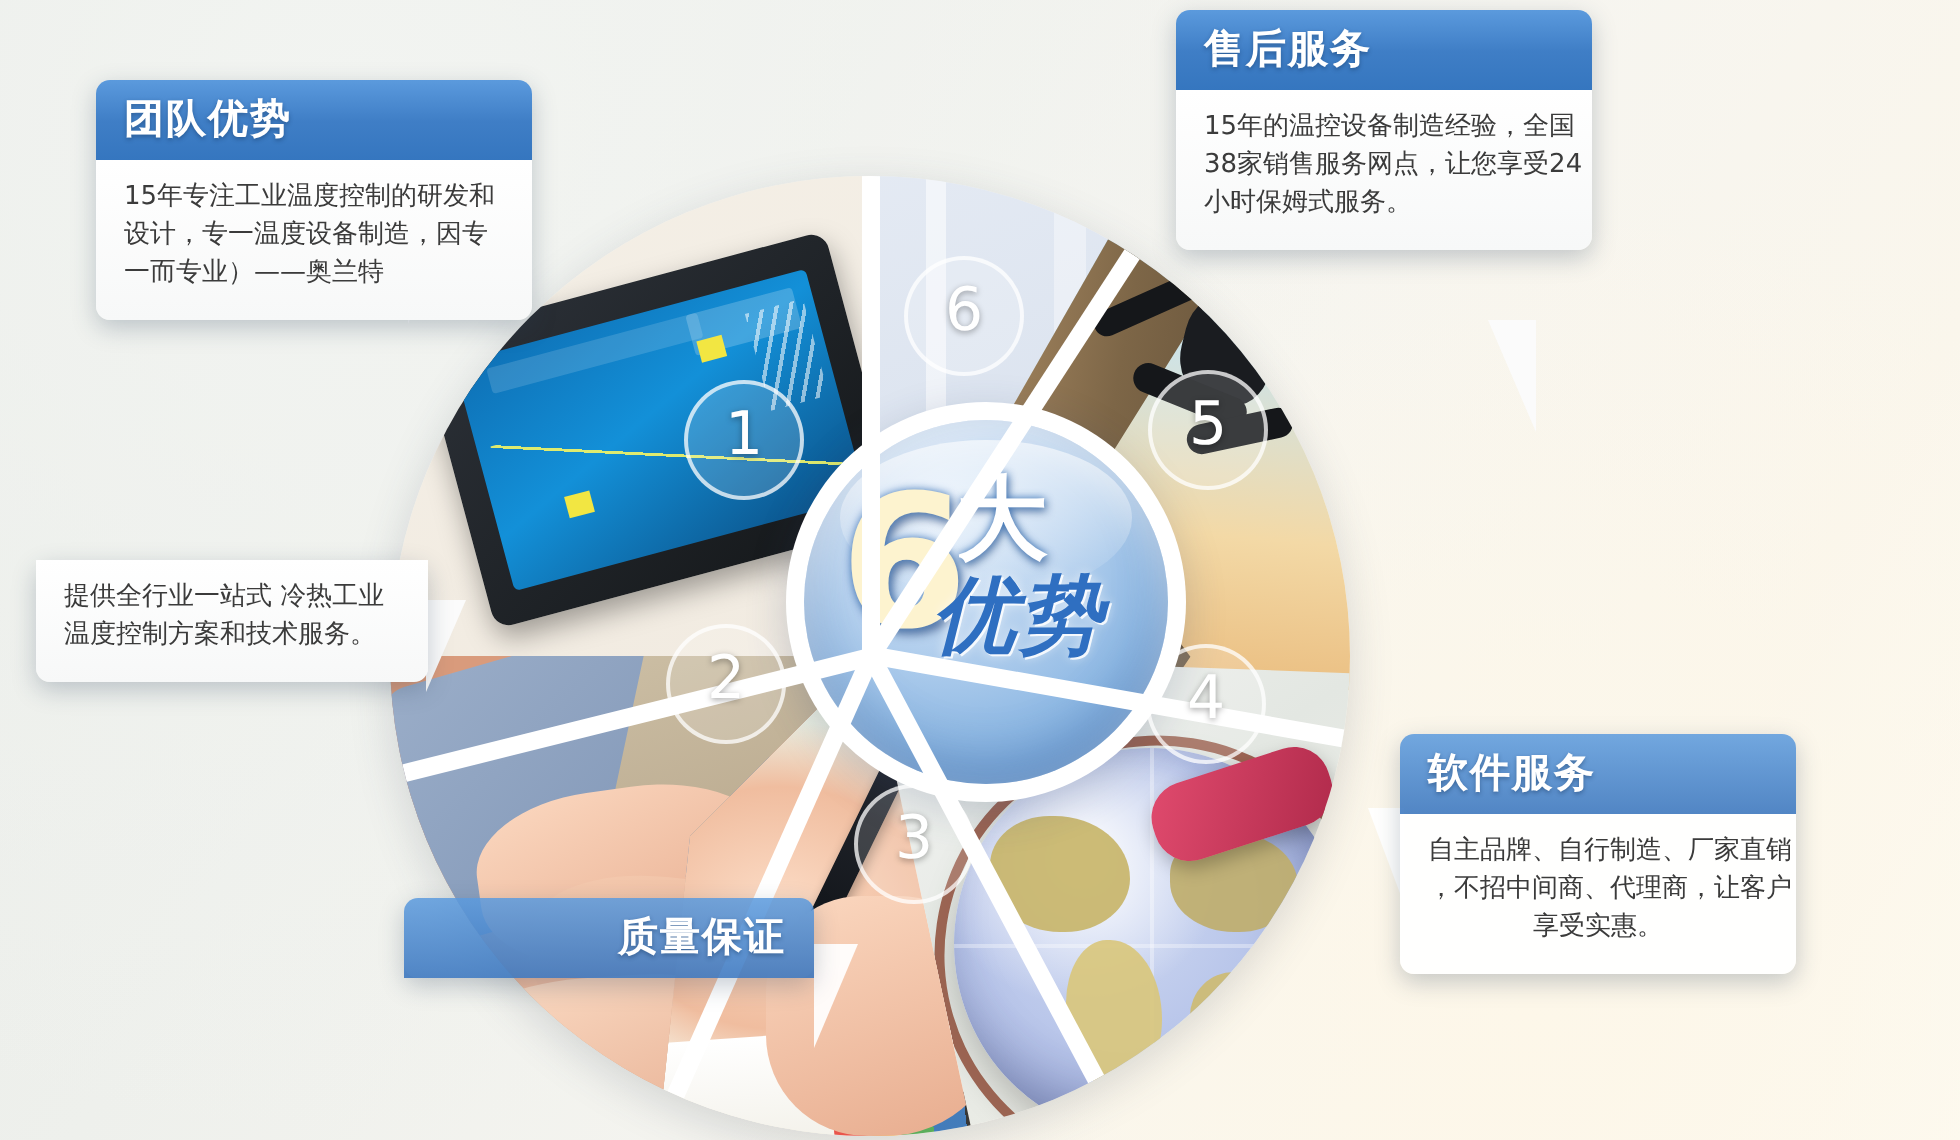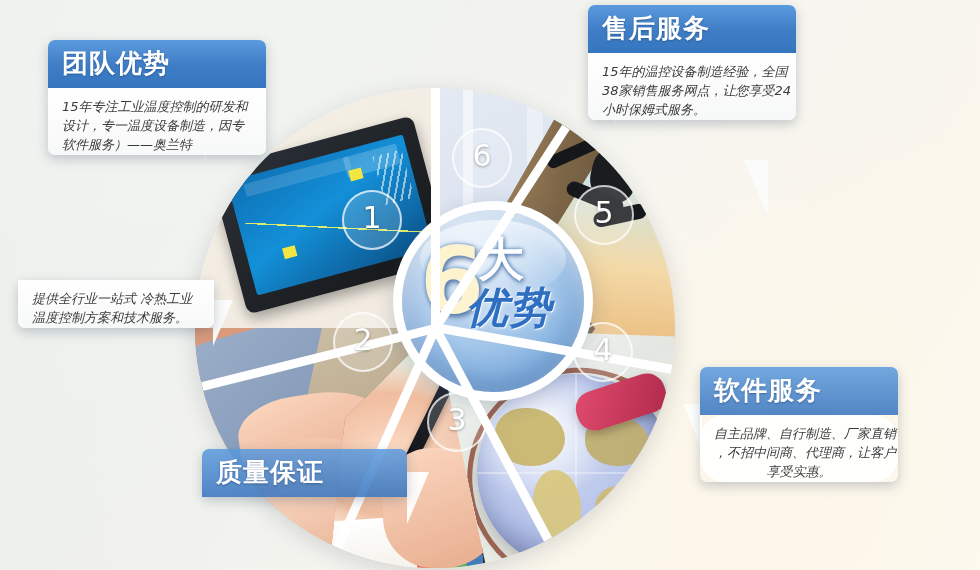--- a/index.html
+++ b/index.html
@@ -147,28 +147,28 @@
   
   .badge{position:absolute;width:56px;height:56px;border-radius:50%;
     border:2px solid rgba(255,255,255,.72);background:rgba(255,255,255,.16);
     color:#fff;font-size:30px;line-height:52px;text-align:center;font-weight:500;
     text-shadow:0 1px 3px rgba(0,0,0,.35);z-index:8;}
 
   
   .callout{position:absolute;border-radius:7px;z-index:14;
     box-shadow:0 4px 12px rgba(40,60,90,.26);overflow:visible;}
   .co-head{border-radius:7px 7px 0 0;padding:6px 14px 7px;color:#fff;
-    font-size:26px;font-weight:bold;letter-spacing:1px;
+    font-size:20px;font-weight:bold;letter-spacing:1px;
     background:linear-gradient(180deg,#5b9add 0%,#3f7ec6 52%,#3576bf 100%);
     text-shadow:0 1px 2px rgba(20,50,90,.45);}
-  .co-body{border-radius:0 0 7px 7px;padding:9px 14px 1px;
+  .co-body{border-radius:0 0 7px 7px;padding:9px 14px 14px;
     background:linear-gradient(180deg,#ffffff 0%,#f7f8f8 100%);
-    color:#3b3b3b;font-size:13px;line-height:19px;font-style:italic;}
+    color:#3b3b3b;font-size:13px;line-height:19px;}
   .callout.ghost .co-head{background:linear-gradient(180deg,rgba(91,154,221,.86) 0%,rgba(58,118,191,.88) 100%);}
-  .callout.ghost .co-body{background:rgba(255,255,255,.93);border-radius:25px;}
+  .callout.ghost .co-body{background:rgba(255,255,255,.93);}
   .tail{position:absolute;width:0;height:0;z-index:13;}
 
   .nowrap{white-space:nowrap;}
 </style>
 </head>
 <body>
 
 <div id="stage">
 
   <div class="wheel">
@@ -275,21 +275,21 @@
   <div class="badge" style="left:427px;top:392px;">3</div>
   <div class="badge" style="left:573px;top:322px;">4</div>
   <div class="badge" style="left:574px;top:185px;">5</div>
   <div class="badge" style="left:452px;top:128px;">6</div>
 
   <div class="callout" style="left:48px;top:40px;width:218px;">
     <div class="co-head">团队优势</div>
     <div class="co-body">
       <div class="nowrap">15年专注工业温度控制的研发和</div>
       <div class="nowrap">设计，专一温度设备制造，因专</div>
-      <div class="nowrap">软件服务）——奥兰特</div>
+      <div class="nowrap">一而专业）——奥兰特</div>
     </div>
   </div>
   <div class="tail" style="left:204px;top:128px;border-left:14px solid #fbfbfb;border-bottom:34px solid transparent;"></div>
 
   <div class="callout" style="left:588px;top:5px;width:208px;">
     <div class="co-head">售后服务</div>
     <div class="co-body">
       <div class="nowrap">15年的温控设备制造经验，全国</div>
       <div class="nowrap">38家销售服务网点，让您享受24</div>
       <div class="nowrap">小时保姆式服务。</div>
@@ -302,21 +302,21 @@
   <div class="callout ghost" style="left:700px;top:367px;width:198px;">
     <div class="co-head">软件服务</div>
     <div class="co-body">
       <div class="nowrap">自主品牌、自行制造、厂家直销</div>
       <div class="nowrap">，不招中间商、代理商，让客户</div>
       <div class="nowrap" style="text-align:center">享受实惠。</div>
     </div>
   </div>
   <div class="tail" style="left:684px;top:404px;border-right:18px solid rgba(255,255,255,.93);border-bottom:48px solid transparent;"></div>
 
-  <div class="callout ghost" style="left:202px;top:449px;width:205px;">
+  <div class="callout ghost" style="left:202px;top:449px;width:205px;text-align:right;">
     <div class="co-head">质量保证</div>
   </div>
   <div class="tail" style="left:407px;top:472px;border-left:22px solid rgba(255,255,255,.93);border-bottom:52px solid transparent;"></div>
 
   <div class="callout" style="left:18px;top:280px;width:196px;">
     <div class="co-body">
       <div class="nowrap">提供全行业一站式    冷热工业</div>
       <div class="nowrap">温度控制方案和技术服务。</div>
     </div>
   </div>

